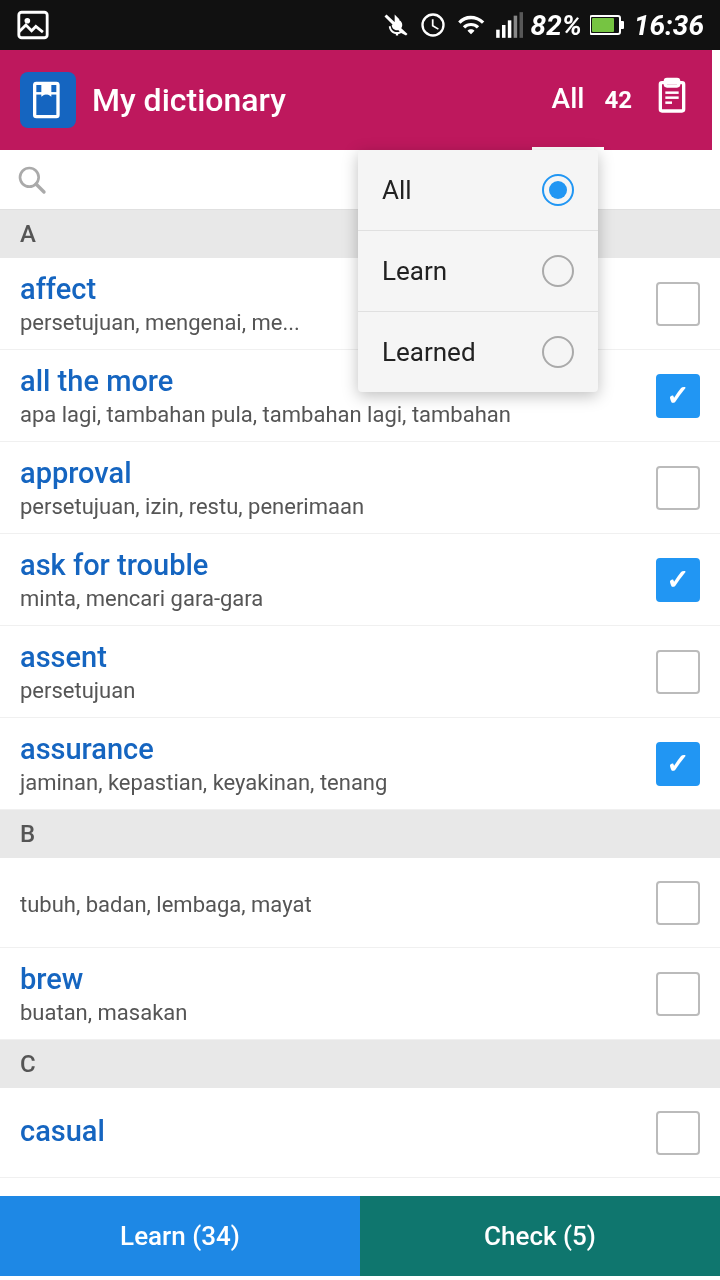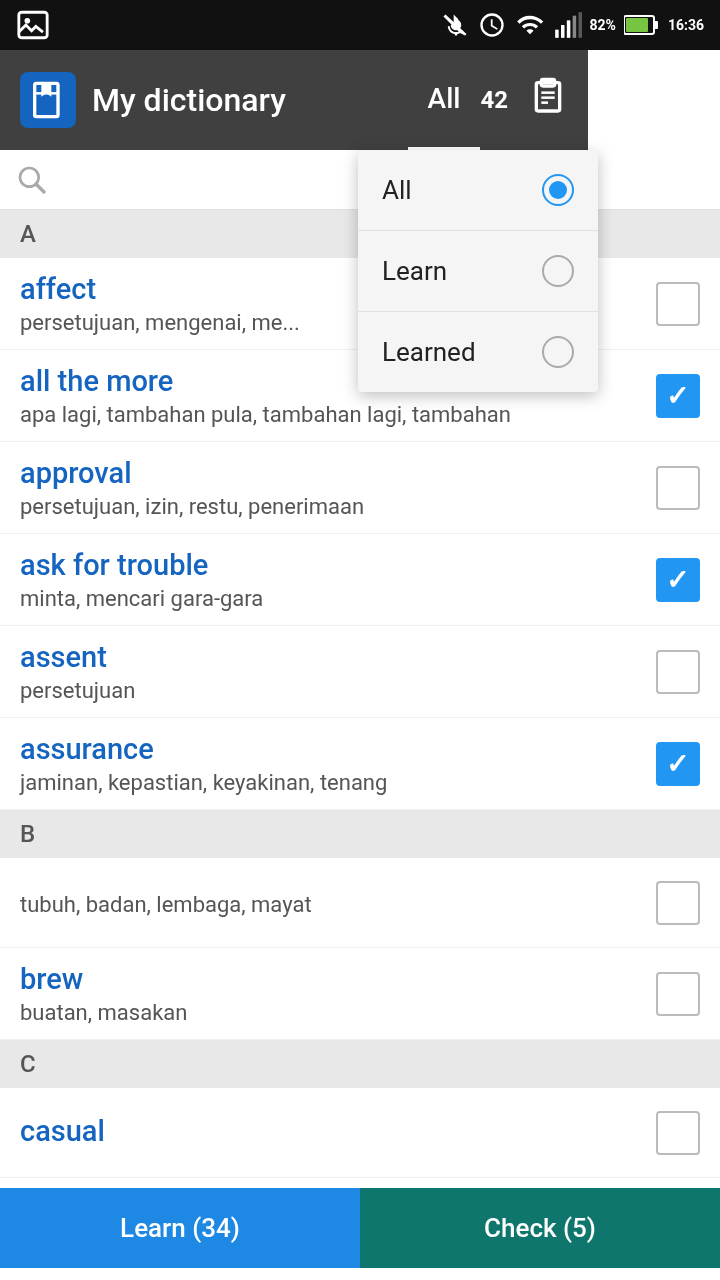--- a/index.html
+++ b/index.html
@@ -28,29 +28,30 @@
       display: flex;
       align-items: center;
     }
     .status-icons {
       display: flex;
       align-items: center;
       gap: 8px;
     }
     .status-text {
       color: #fff;
-      font-size: 14px;
+      font-size: 28px;
       font-weight: bold;
+      font-style: italic;
     }
 
     
     .app-bar {
-      width: 588px;
+      width: 712px;
       height: 100px;
-      background: #404040;
+      background: #be185d;
       display: flex;
       align-items: center;
       padding: 0 20px;
       position: relative;
     }
     .app-bar-icon {
       width: 56px;
       height: 56px;
       background: #1565C0;
       border-radius: 8px;
@@ -220,21 +221,21 @@
     .checkmark {
       color: #fff;
       font-size: 28px;
       font-weight: bold;
       line-height: 1;
     }
 
     
     .bottom-bar {
       position: absolute;
-      bottom: 12px;
+      bottom: 4px;
       left: 0;
       width: 720px;
       height: 80px;
       background: #2196F3;
       display: flex;
       align-items: center;
     }
     .bottom-btn {
       flex: 1;
       height: 100%;

